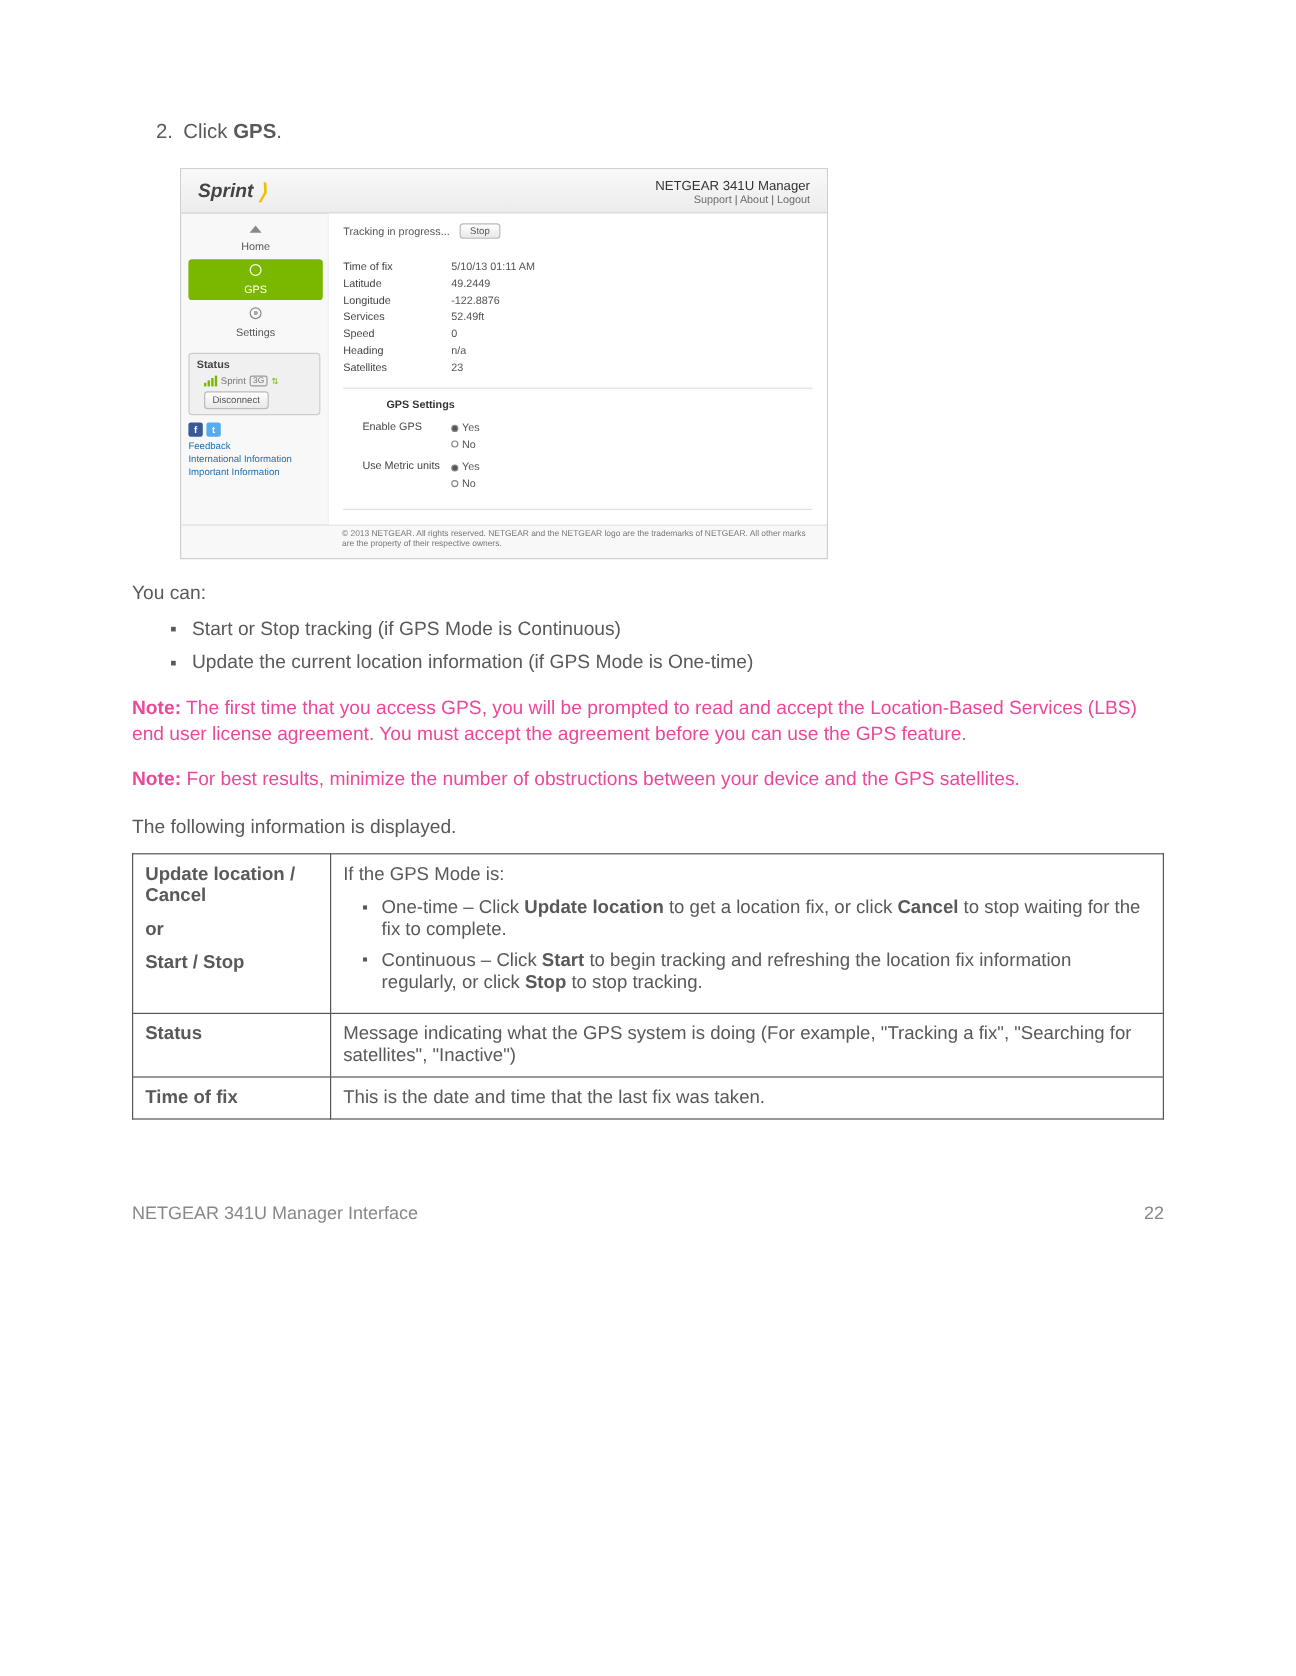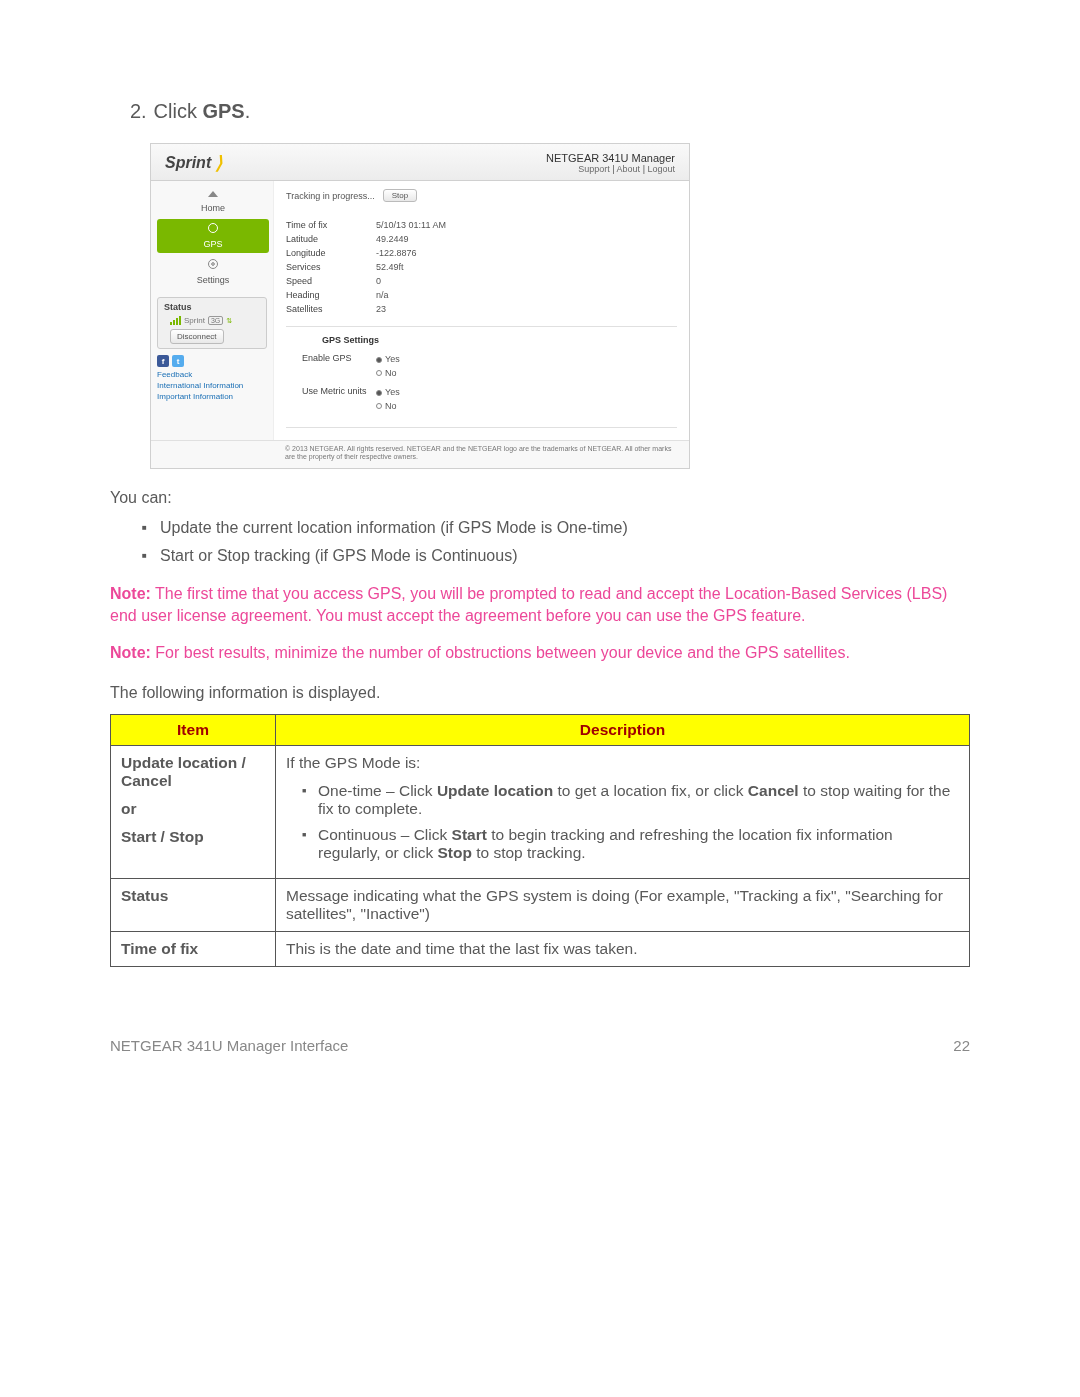--- a/index.html
+++ b/index.html
@@ -8,21 +8,21 @@
     background: #fff;
     width: 1080px;
     margin: 0 auto;
     padding: 100px 110px 60px 110px;
     color: #595959;
     font-size: 16px;
   }
   .step {
     margin-left: 20px;
     margin-bottom: 20px;
-    font-size: 20px;
+    font-size: 17px;
   }
   .step-num { display: inline-block; width: 18px; }
   .step b { color: #595959; }
   .screenshot {
     border: 1px solid #d0d0d0;
     width: 540px;
     margin-left: 40px;
     background: #f8f8f8;
     font-size: 9px;
   }
@@ -239,39 +239,35 @@
         </span>
       </div>
       <hr style="margin-top:14px;">
     </div>
   </div>
   <div class="ss-footer">© 2013 NETGEAR. All rights reserved. NETGEAR and the NETGEAR logo are the trademarks of NETGEAR. All other marks are the property of their respective owners.</div>
 </div>
 
 <p class="body-text">You can:</p>
 <ul class="bullets">
+  <li>Start or Stop tracking (if GPS Mode is Continuous)</li>
   <li>Update the current location information (if GPS Mode is One-time)</li>
-  <li>Start or Stop tracking (if GPS Mode is Continuous)</li>
 </ul>
 
 <p class="note">
   <b>Note:</b><span> The first time that you access GPS, you will be prompted to read and accept the Location-Based Services (LBS) end user license agreement. You must accept the agreement before you can use the GPS feature.</span>
 </p>
 <p class="note">
   <b>Note:</b><span>  For best results, minimize the number of obstructions between your device and the GPS satellites.</span>
 </p>
 
 <p class="body-text">The following information is displayed.</p>
 
 <table class="desc">
   <tbody>
-      <tr>
-    <th>Item</th>
-    <th>Description</th>
-  </tr>
   <tr>
     <td class="item">
       <div>Update location / Cancel</div>
       <div style="font-weight:bold;margin:10px 0;">or</div>
       <div>Start / Stop</div>
     </td>
     <td>
       <div>If the GPS Mode is:</div>
       <ul class="sub-bullets">
         <li><span>One-time – Click </span><b>Update location</b><span> to get a location fix, or click </span><b>Cancel</b><span> to stop waiting for the fix to complete.</span></li>

